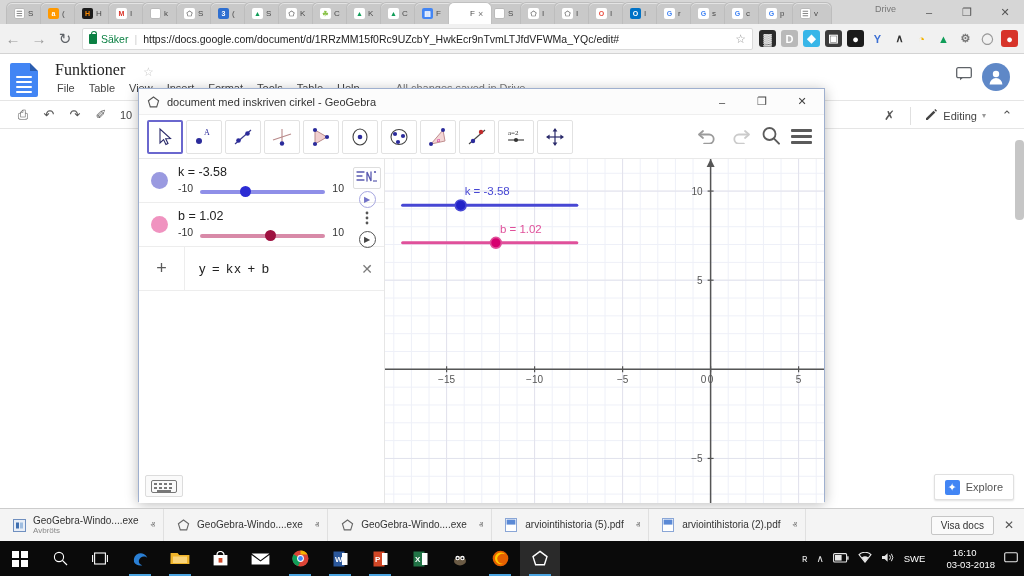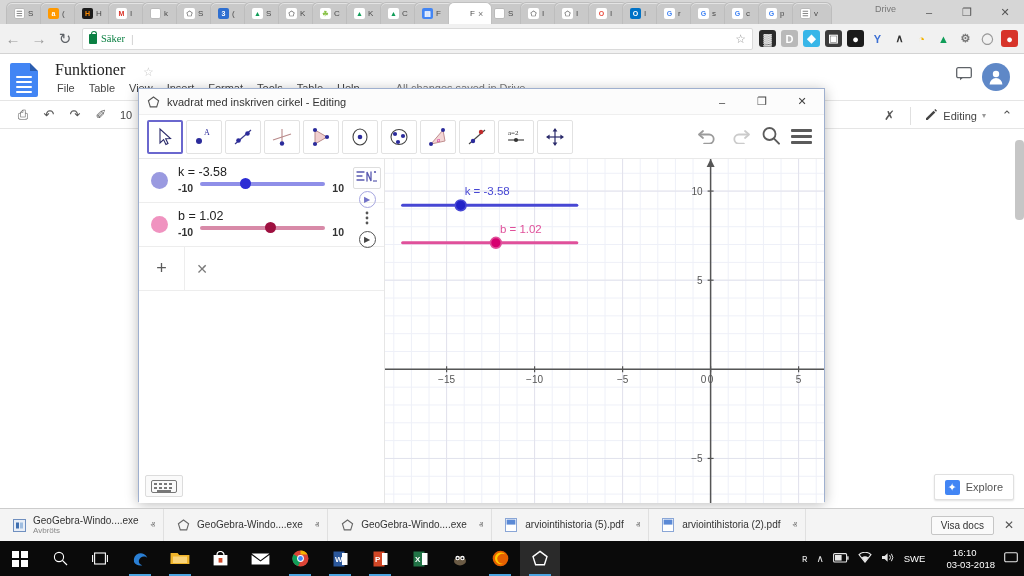--- a/index.html
+++ b/index.html
@@ -48,21 +48,21 @@
   .navbtn { width:26px; height:26px; display:flex; align-items:center; justify-content:center;
     color:#9a9a9a; font-size:15px; }
   .navbtn.enabled { color:#5f6368; }
   .urlbox {
     flex:1; height:22px; margin:0 6px 0 4px; background:#fff; border:1px solid #dadada;
     border-radius:2px; display:flex; align-items:center; padding:0 6px; font-size:10.5px;
     color:#222;
   }
   .lock { width:8px; height:10px; background:#0b8043; border-radius:1px; margin-right:4px; position:relative;}
   .lock:after{content:"";position:absolute;left:2px;top:-3px;width:4px;height:4px;border:1.4px solid #0b8043;border-bottom:none;border-radius:3px 3px 0 0;}
-  .secure { color:#0b8043; margin-right:6px; font-size:10.5px;font-family:Liberation Serif, serif; }
+  .secure { color:#0b8043; margin-right:6px; font-size:10.5px; }
   .urltext { color:#222; white-space:nowrap; overflow:hidden; }
   .star { margin-left:auto; color:#9a9a9a; font-size:12px; }
   .exts { display:flex; align-items:center; gap:5px; padding-right:6px; }
   .ext { width:17px; height:17px; border-radius:3px; display:flex; align-items:center;
     justify-content:center; font-size:8px; color:#fff; font-weight:bold; }
 
   
   .docs { position:absolute; left:0; top:55px; width:1024px; height:453px; background:#fff; }
   .docs-head { position:relative; height:45px; }
   .docs-logo {
@@ -124,21 +124,21 @@
   .gg-tb-right .ic { color:#8a8a8a; display:flex; align-items:center; }
   .burger i { display:block; width:21px; height:2.4px; background:#5b5b5b; margin:3.6px 0; border-radius:1px; }
 
   .gg-body { display:flex; height:344px; }
   .gg-algebra { width:246px; border-right:1px solid #e6e6e6; background:#fff; position:relative; }
   .alg-row { display:flex; align-items:flex-start; border-bottom:1px solid #ededed;
     height:44px; padding-top:6px; position:relative; }
   .alg-dot { width:17px; height:17px; border-radius:50%; margin:7px 10px 0 12px; flex:0 0 17px; }
   .alg-main { flex:1; padding-right:6px; }
   .alg-label { font-size:12.5px; color:#222; margin-bottom:3px; }
-  .slider-line { display:flex; align-items:flex-start; gap:7px;font-weight:bold; }
+  .slider-line { display:flex; align-items:flex-end; gap:7px; }
   .slider-min, .slider-max { font-size:10.5px; color:#333; }
   .slider-track { position:relative; height:4px; border-radius:2px; flex:1; }
   .slider-knob { position:absolute; top:-4px; width:11px; height:11px; border-radius:50%; }
   .alg-rt { width:34px; display:flex; flex-direction:column; align-items:center; padding-top:2px; }
   .play-btn { width:17px; height:17px; border-radius:50%; display:flex; align-items:center;
     justify-content:center; font-size:8px; }
   .kebab { font-size:13px; color:#555; line-height:8px; letter-spacing:0; }
   .eqn-row { display:flex; align-items:center; height:44px; border-bottom:1px solid #ededed; }
   .plus-cell { width:46px; display:flex; align-items:center; justify-content:center; font-size:18px; color:#5b5b5b;
     border-right:1px solid #ededed; height:100%; }
@@ -305,20 +305,21 @@
   </div>
 
   <div class="omnibar">
     <div class="navbtn">←</div>
     <div class="navbtn">→</div>
     <div class="navbtn enabled">↻</div>
     <div class="urlbox">
       <div class="lock"></div>
       <span class="secure">Säker</span>
       <span style="color:#cfcfcf;margin-right:6px;">|</span>
+      <span class="urltext">https://docs.google.com/document/d/1RRzMM15f0Rc9UZcbY_HwkEcr9nTvmLTJfdVFWMa_YQc/edit#</span>
       <span class="star">☆</span>
     </div>
     <div class="exts" id="exts-host">
         <span class="ext" style="background: rgb(43, 43, 43); color: rgb(255, 255, 255); font-size: 11px;">▓</span>
         <span class="ext" style="background: rgb(185, 185, 185); color: rgb(255, 255, 255); font-size: 11px;">D</span>
         <span class="ext" style="background: rgb(56, 182, 232); color: rgb(255, 255, 255); font-size: 11px;">◆</span>
         <span class="ext" style="background: rgb(60, 60, 60); color: rgb(255, 255, 255); font-size: 11px;">▣</span>
         <span class="ext" style="background: rgb(27, 27, 27); color: rgb(255, 255, 255); font-size: 11px;">●</span>
         <span class="ext" style="background: transparent; color: rgb(59, 111, 212); font-size: 11px;">Y</span>
         <span class="ext" style="background: transparent; color: rgb(51, 51, 51); font-size: 11px;">∧</span>
@@ -400,21 +401,21 @@
     <div class="docs-scroll"></div>
   </div>
 
   <div class="gg">
     <div class="gg-title">
       <span class="gg-appicon">
         <svg width="13" height="13" viewBox="0 0 13 13">
             <polygon points="6.5,1 11.6,4.7 9.7,10.9 3.3,10.9 1.4,4.7" fill="none" stroke="#555" stroke-width="1.1"></polygon>
           </svg>
       </span>
-      <span class="gg-titletext">kvadrat med inskriven cirkel - Editing</span>
+      <span class="gg-titletext">document med inskriven cirkel - GeoGebra</span>
       <span class="gg-wbtns">
         <span class="gg-wb">–</span>
         <span class="gg-wb">❐</span>
         <span class="gg-wb">✕</span>
       </span>
     </div>
 
     <div class="gg-toolbar">
       <div class="tool sel">
         <svg width="20" height="20" viewBox="0 0 20 20">
@@ -582,20 +583,21 @@
                 </svg>
             </span>
             <span class="play-btn" style="border:1.4px solid #555;color:#444;">
                 <span>▶</span>
               </span>
           </span>
         </div>
 
         <div class="eqn-row">
           <span class="plus-cell">+</span>
+          <span class="eqn-text">y  =  kx  +  b</span>
           <span class="eqn-close">✕</span>
         </div>
 
         <div class="kbd-btn">
             <i></i>
           </div>
       </div>
 
       <div class="gg-graphics">
         <svg class="gsvg" id="graph-svg" width="440" height="344" viewBox="0 0 440 344">

